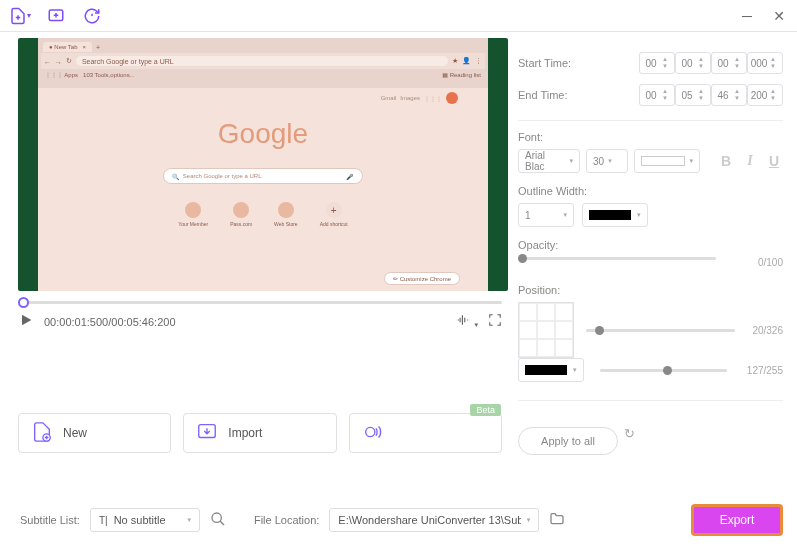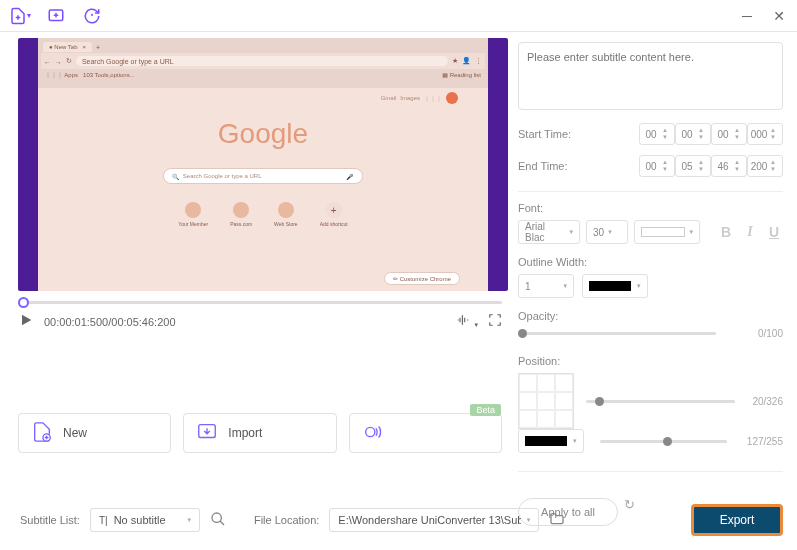--- a/index.html
+++ b/index.html
@@ -7,21 +7,21 @@
     
     .titlebar { height: 32px; display: flex; align-items: center; padding: 0 8px; border-bottom: 1px solid #e5e5e8; }
     .titlebar-left { display: flex; gap: 12px; }
     .tb-btn { width: 24px; height: 24px; display: flex; align-items: center; justify-content: center; color: #7c4dff; cursor: pointer; }
     .titlebar-right { margin-left: auto; display: flex; gap: 12px; }
     .win-btn { width: 20px; height: 20px; display: flex; align-items: center; justify-content: center; color: #666; cursor: pointer; font-size: 14px; }
     
     .main { display: flex; height: 460px; }
     
     .left-panel { width: 510px; padding: 6px 8px 8px 18px; }
-    .video-player { width: 490px; height: 253px; background: #4c1d95; position: relative; border-radius: 2px; overflow: hidden; }
+    .video-player { width: 490px; height: 253px; background: #14532d; position: relative; border-radius: 2px; overflow: hidden; }
     .video-content { position: absolute; top: 0; left: 20px; right: 20px; height: 100%; background: #f5e2db; }
     .browser-chrome { background: #e8d4cd; height: 50px; padding: 3px; font-size: 7px; color: #8a5a4a; }
     .browser-tabs { display: flex; gap: 4px; padding: 1px 2px; align-items: center; }
     .browser-tab { background: #f5e2db; padding: 2px 6px; border-radius: 3px 3px 0 0; font-size: 6px; }
     .browser-toolbar { display: flex; gap: 4px; padding: 3px; align-items: center; background: #f0ddd6; }
     .addr-bar { flex: 1; background: #f8eae4; height: 10px; border-radius: 5px; padding: 0 6px; display: flex; align-items: center; }
     .browser-row3 { display: flex; padding: 2px 4px; font-size: 6px; justify-content: space-between; }
     .google-logo { text-align: center; margin-top: 30px; font-size: 28px; font-weight: 500; color: #e39b7b; font-family: Arial; }
     .google-search { width: 200px; margin: 18px auto; height: 16px; background: #fff; border: 1px solid #e0c8bf; border-radius: 8px; display: flex; align-items: center; padding: 0 8px; font-size: 6px; color: #b08a7a; }
     .google-shortcuts { display: flex; justify-content: center; gap: 22px; margin-top: 6px; }
@@ -62,40 +62,40 @@
     .select-chev { font-size: 7px; color: #aaa; }
     .color-swatch { width: 48px; height: 10px; border: 1px solid #ccc; background: #fff; }
     .fmt-btn { width: 18px; font-size: 14px; font-weight: bold; color: #ccc; cursor: pointer; text-align: center; }
     .fmt-i { font-style: italic; font-family: Georgia; }
     .fmt-u { text-decoration: underline; }
     
     .outline-row { display: flex; gap: 8px; }
     .color-pick { height: 24px; border: 1px solid #e0e0e5; border-radius: 3px; display: flex; align-items: center; padding: 0 6px; gap: 6px; }
     .black-sw { width: 42px; height: 10px; background: #000; }
     
-    .opacity-row { display: flex; align-items: center; gap: 27px; margin-top: 6px; }
+    .opacity-row { display: flex; align-items: flex-start; gap: 27px; margin-top: 6px; }
     .slider { flex: 1; height: 3px; background: #ddd; border-radius: 2px; position: relative; }
     .slider-handle { position: absolute; top: -3px; width: 9px; height: 9px; border-radius: 50%; background: #888; }
     .slider-val { font-size: 10px; color: #aaa; width: 40px; text-align: right; }
     
     .position-block { display: flex; gap: 12px; align-items: center; margin-top: 6px; }
     .pos-grid { width: 56px; height: 56px; border: 1px solid #e0e0e5; display: grid; grid-template-columns: 1fr 1fr 1fr; grid-template-rows: 1fr 1fr 1fr; }
     .pos-cell { border: 1px solid #eee; cursor: pointer; }
     .pos-slider-col { flex: 1; display: flex; align-items: center; gap: 8px; }
     
     .apply-btn { margin-top: 16px; height: 28px; width: 100px; border: 1px solid #ddd; border-radius: 14px; display: flex; align-items: center; justify-content: center; gap: 8px; font-size: 11px; color: #888; cursor: pointer; }
     .refresh-icon { color: #aaa; font-size: 13px; margin-left: 6px; }
     
     .footer { height: 56px; display: flex; align-items: center; padding: 0 14px 0 20px; gap: 10px; }
     .f-label { font-size: 11px; color: #777; }
     .f-select { height: 24px; border: 1px solid #ddd; border-radius: 3px; display: flex; align-items: center; padding: 0 8px; gap: 6px; font-size: 11px; cursor: pointer; }
     .f-search { color: #888; cursor: pointer; margin-right: 18px; }
     .f-path { width: 210px; }
     .folder-icon { color: #888; cursor: pointer; }
-    .export-btn { margin-left: auto; width: 92px; height: 32px; background: #0c4a6e; color: #fff; border: 3px solid #ea8a3b; border-radius: 4px; display: flex; align-items: center; justify-content: center; font-size: 12px; cursor: pointer; }
+    .export-btn { margin-left: auto; width: 92px; height: 32px; background: #d946ef; color: #fff; border: 3px solid #ea8a3b; border-radius: 4px; display: flex; align-items: center; justify-content: center; font-size: 12px; cursor: pointer; }
   </style>
 </head>
 <body>
 
 <div class="titlebar">
   <div class="titlebar-left">
     <div class="tb-btn">
       <svg width="18" height="18" viewBox="0 0 24 24" fill="none" stroke="currentColor" stroke-width="2">
           <path d="M13 2H6a2 2 0 0 0-2 2v16a2 2 0 0 0 2 2h12a2 2 0 0 0 2-2V9l-7-7z"></path>
           <path d="M12 11v6M9 14h6"></path>
@@ -223,21 +223,20 @@
           <svg width="22" height="22" viewBox="0 0 24 24" fill="none" stroke="currentColor" stroke-width="1.5">
               <circle cx="9" cy="12" r="5"></circle>
               <path d="M15 8c2 1 2 7 0 8M18 6c3 2 3 10 0 12"></path>
             </svg>
         </span>
       </div>
     </div>
   </div>
 
   <div class="right-panel">
-    <textarea class="subtitle-textarea" placeholder="Please enter subtitle content here." style=""></textarea>
     
     <div class="time-row">
       <div class="time-label">Start Time:</div>
       <div style="flex:1"></div>
       <div class="time-seg">
           <input class="time-input" value="00" style="">
           <div class="spinner">
             <span>▲</span>
             <span>▼</span>
           </div>

